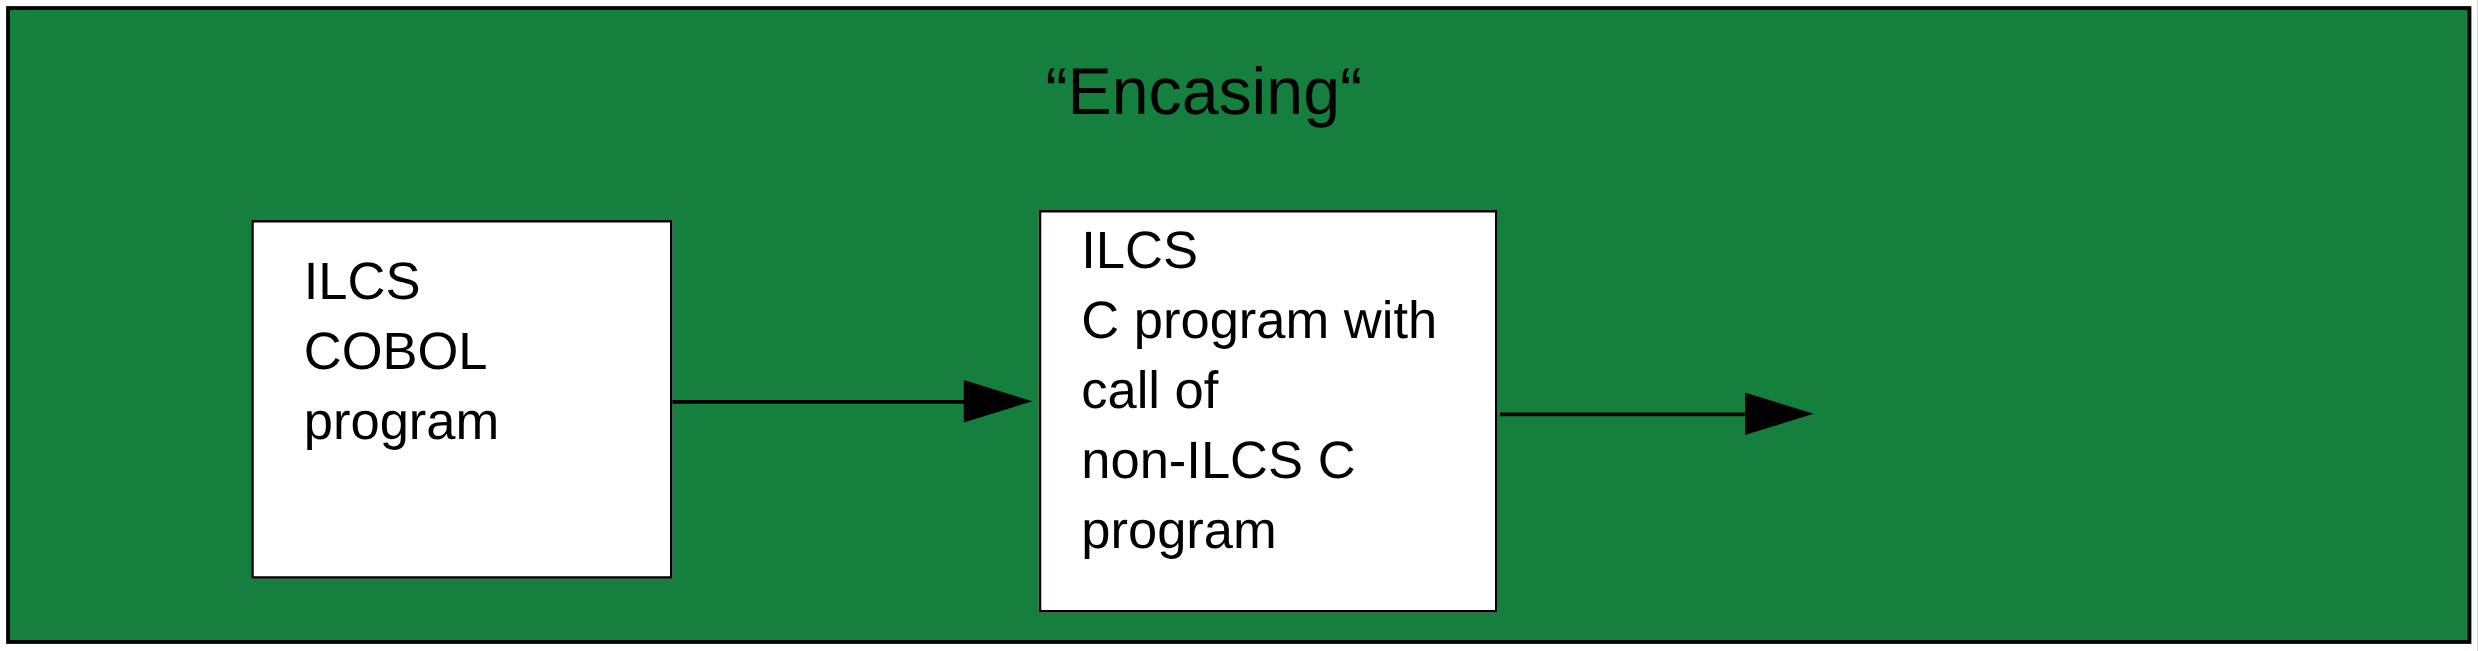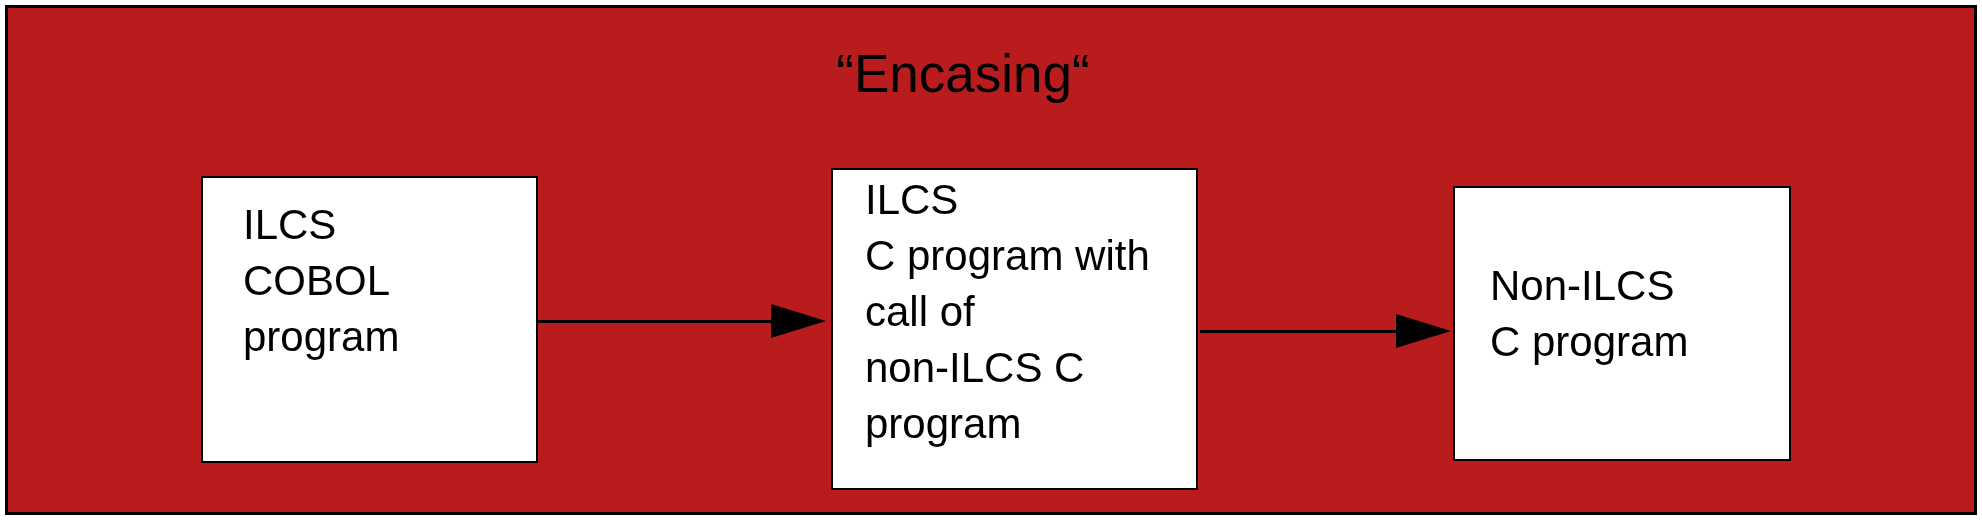--- a/index.html
+++ b/index.html
@@ -15,21 +15,21 @@
     color: #000000;
   }
   .frame {
     position: absolute;
     left: 5px;
     top: 5px;
     width: 1972px;
     height: 510px;
     border: 3px solid #000000;
     box-sizing: border-box;
-    background: #b91c1c;
+    background: #15803d;
   }
   .diagram-title {
     position: absolute;
     left: 955px;
     top: 36px;
     transform: translateX(-50%);
     font-size: 53px;
     line-height: 60px;
     white-space: nowrap;
   }
@@ -97,24 +97,20 @@
   </div>
 
   <div class="node node-ilcs-c">
     <div class="node-label">ILCS
 C program with
 call of
 non-ILCS C
 program</div>
   </div>
 
-  <div class="node node-non-ilcs-c">
-    <div class="node-label">Non-ILCS
-C program</div>
-  </div>
 
   <div>
     <div class="arrow-line arrow1-line"></div>
     <div class="arrow-head arrow1-head"></div>
   </div>
 
   <div>
     <div class="arrow-line arrow2-line"></div>
     <div class="arrow-head arrow2-head"></div>
   </div>

